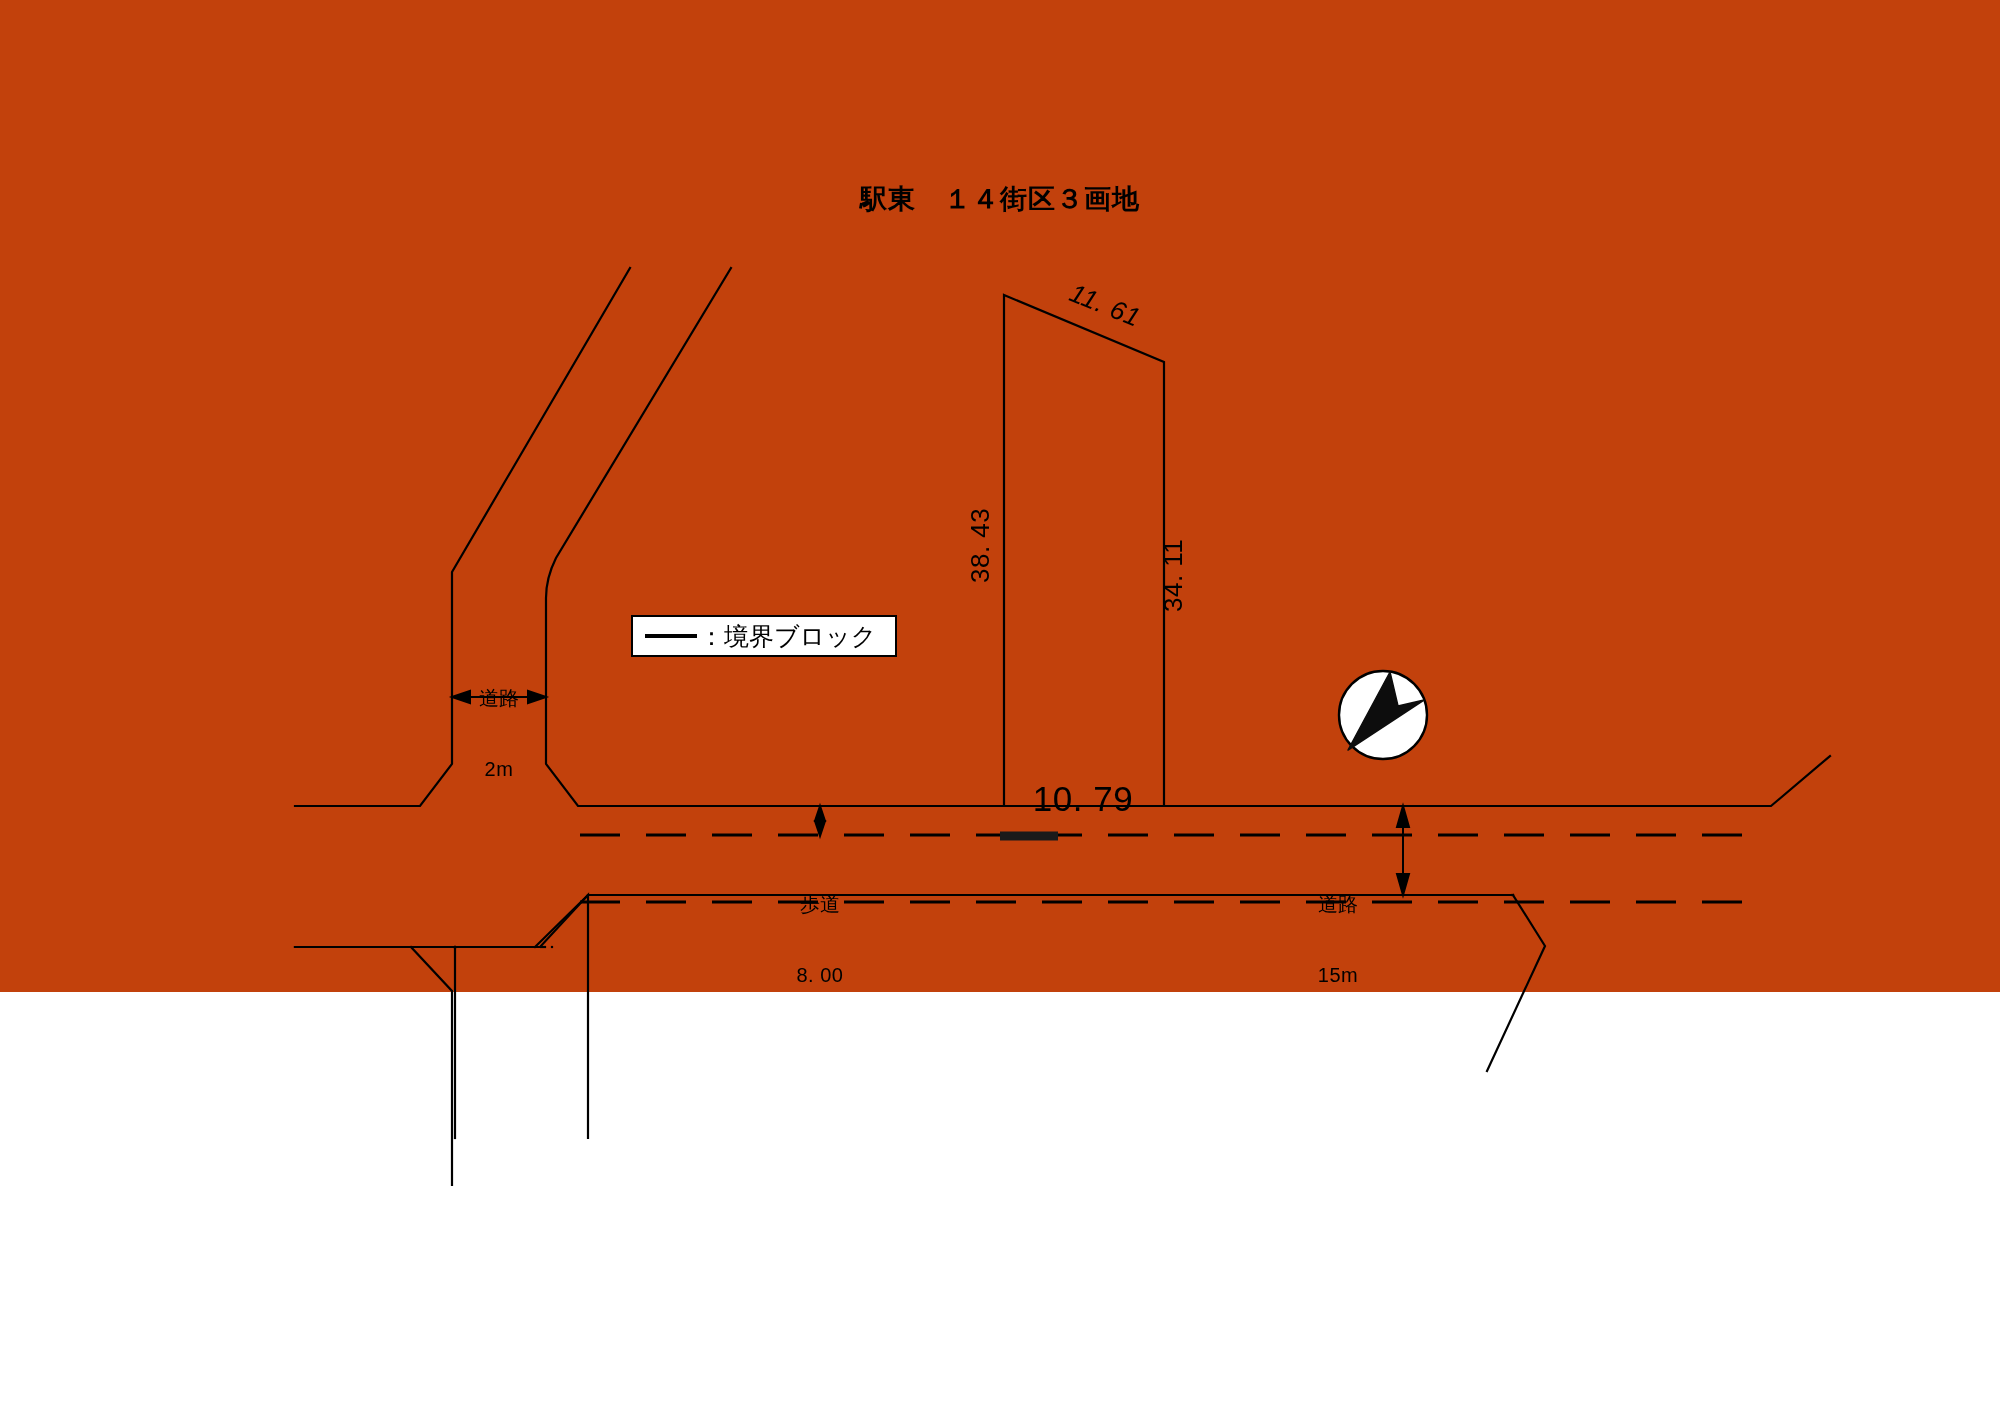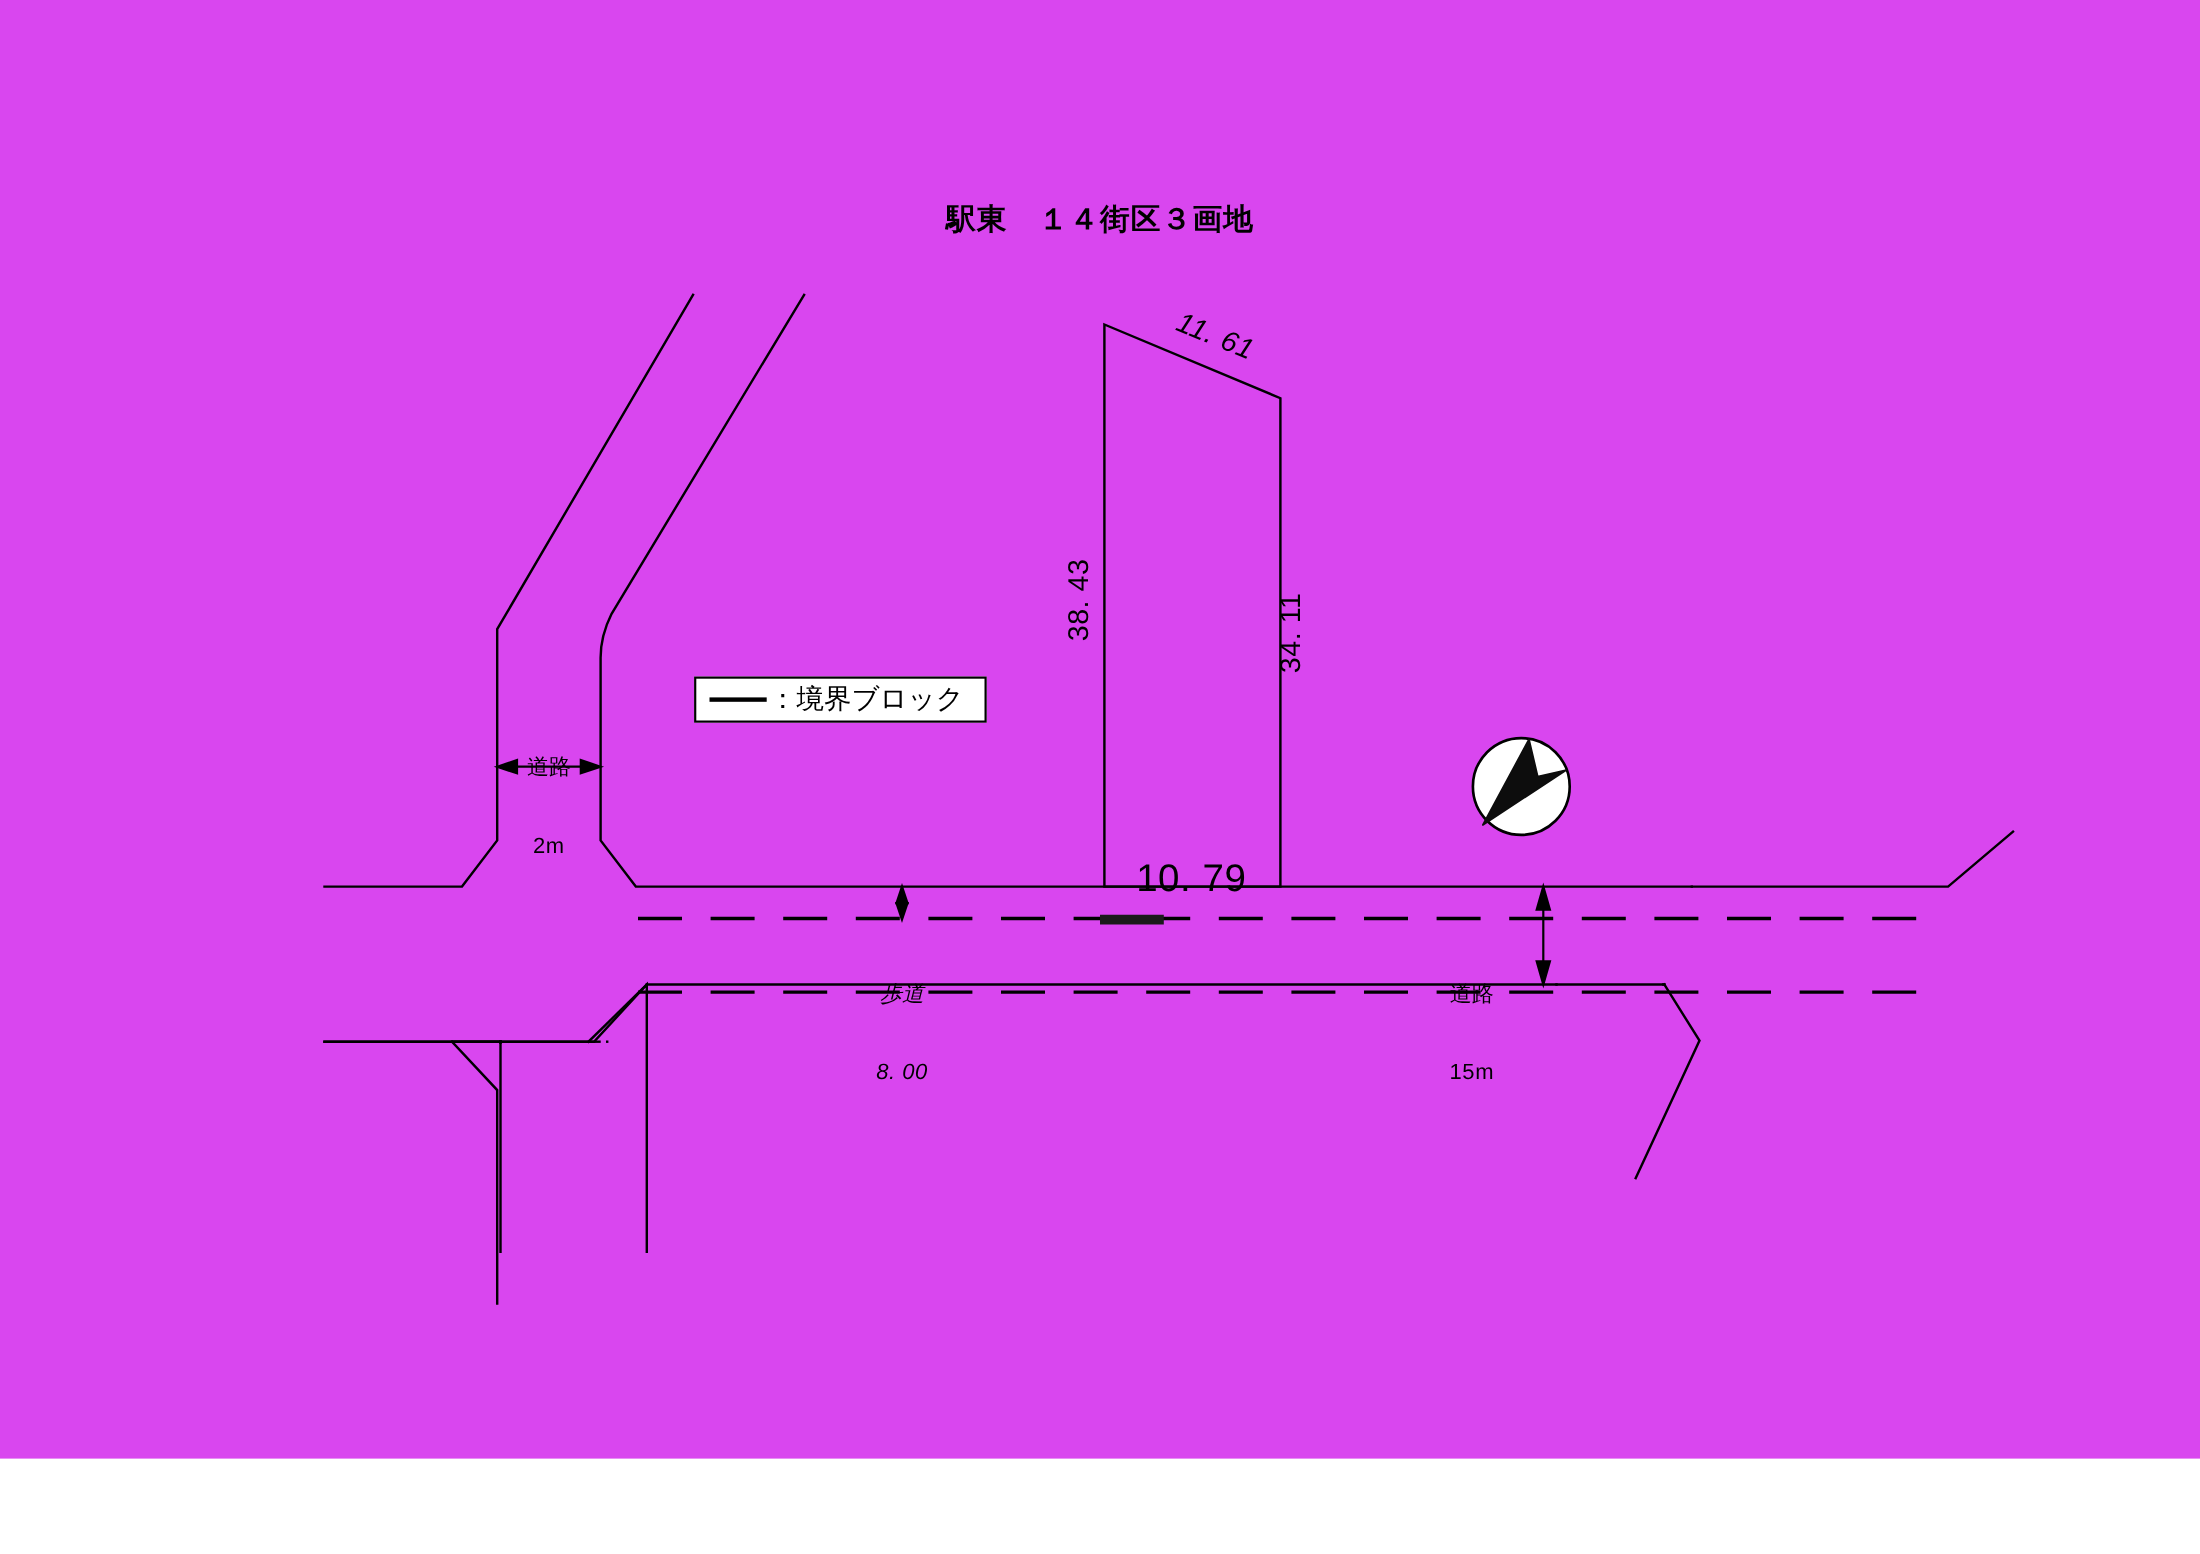--- a/index.html
+++ b/index.html
@@ -11,22 +11,22 @@
   body {
     width: 2000px;
     height: 1413px;
     font-family: "Liberation Sans", "DejaVu Sans", sans-serif;
     color: #000000;
     overflow: hidden;
   }
   #stage {
     position: relative;
     width: 2000px;
-    height: 1326px;
-    background: #d946ef;
+    height: 992px;
+    background: #c2410c;
   }
   #plan-svg {
     position: absolute;
     left: 0;
     top: 0;
     width: 2000px;
     height: 1413px;
     display: block;
   }
   .ttl {
@@ -185,21 +185,21 @@
 
   <div class="lbl num rot-l" style="left:1103px; top:560px; width:140px; font-size:26px;">34. 11</div>
 
   <div class="lbl num" style="left:1008px; top:778px; width:150px; font-size:35px;">10. 79</div>
 
   <div class="lbl" style="left:434px; top:640px; width:130px;">
     <div>道路</div>
     <div class="num">2m</div>
   </div>
 
-  <div class="lbl" style="left:745px; top:846px; width:150px;font-style:italic;">
+  <div class="lbl" style="left:745px; top:846px; width:150px;">
     <div>歩道</div>
     <div class="num">8. 00</div>
   </div>
 
   <div class="lbl" style="left:1273px; top:846px; width:130px;">
     <div>道路</div>
     <div class="num">15m</div>
   </div>
 
 </div>

